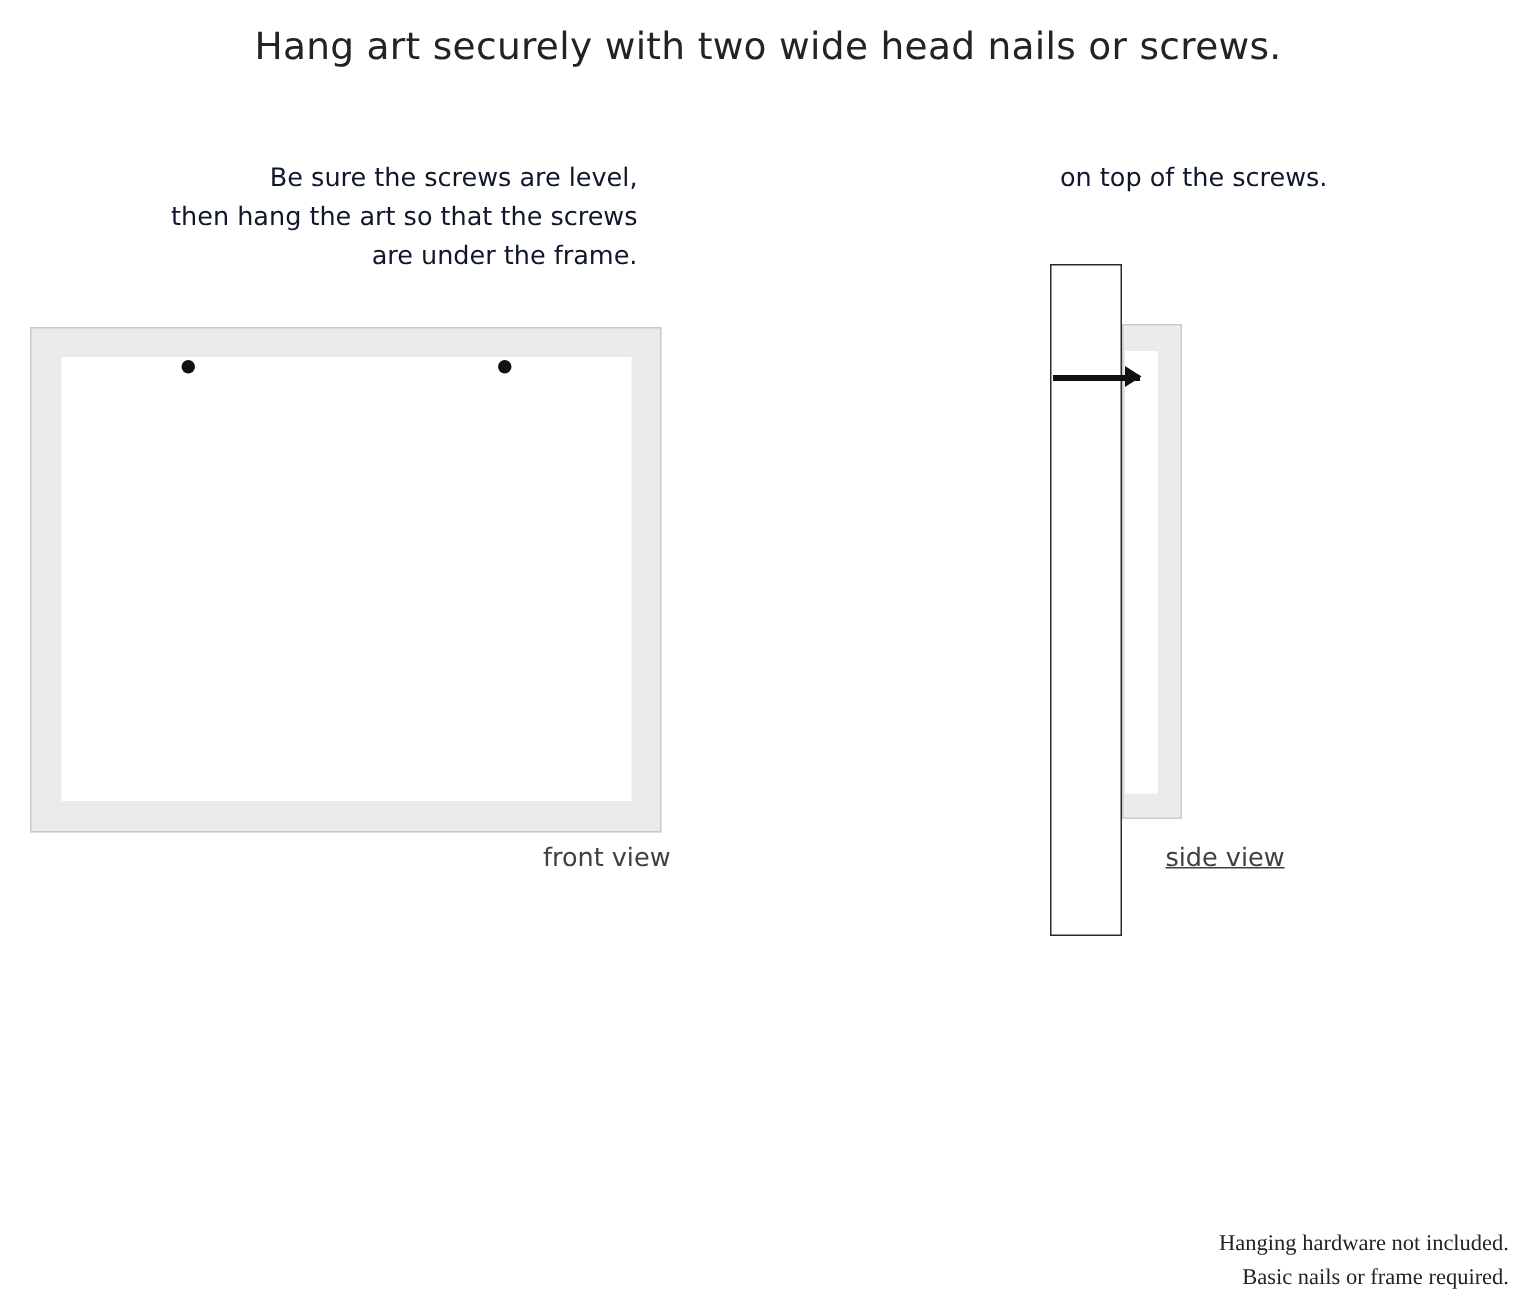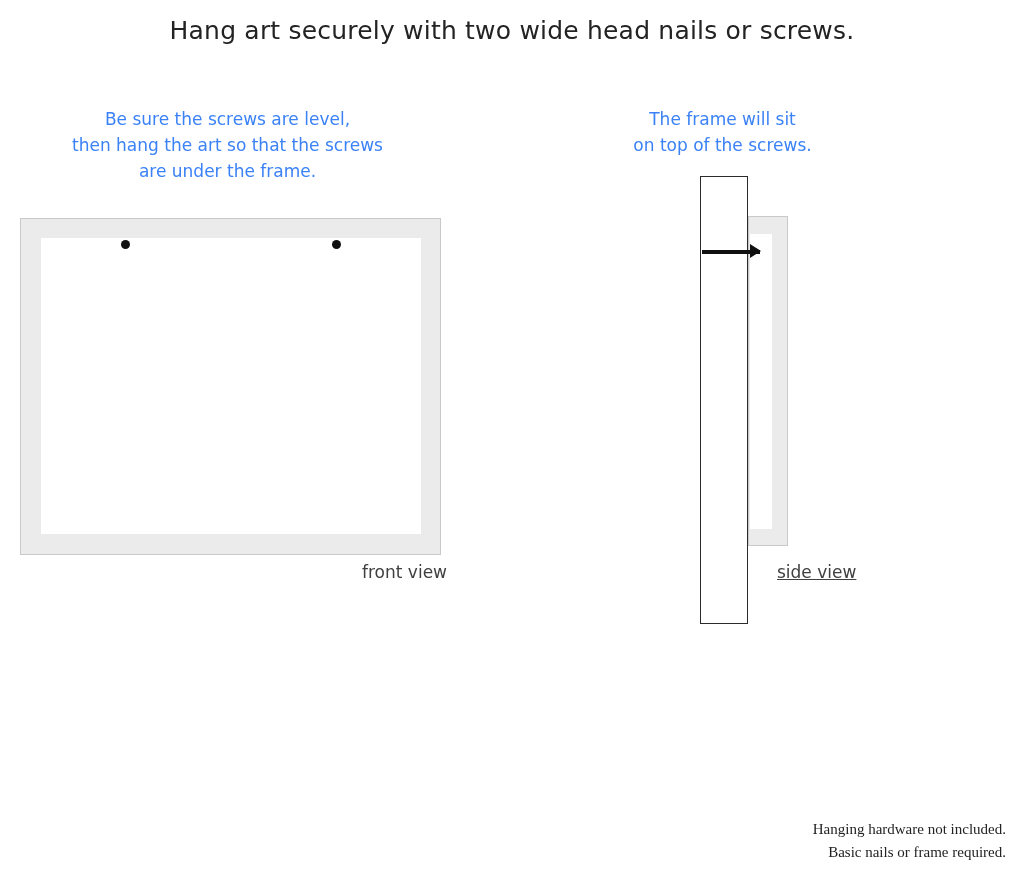--- a/index.html
+++ b/index.html
@@ -36,22 +36,22 @@
     letter-spacing: 0.2px;
     color: #232323;
     white-space: nowrap;
   }
 
   
   .caption {
     position: absolute;
     font-size: 17px;
     line-height: 26px;
-    text-align: center;
-    color: #3b82f6;
+    text-align: right;
+    color: #0f172a;
   }
   .caption-left {
     left: 30px;
     top: 106px;
     width: 395px;
   }
   .caption-right {
     left: 560px;
     top: 106px;
     width: 325px;
@@ -179,21 +179,20 @@
 
   <div class="title">Hang art securely with two wide head nails or screws.</div>
 
   <div class="caption caption-left">
     <div>Be sure the screws are level,</div>
     <div>then hang the art so that the screws</div>
     <div>are under the frame.</div>
   </div>
 
   <div class="caption caption-right">
-    <div>The frame will sit</div>
     <div>on top of the screws.</div>
   </div>
 
   <div class="front-view">
     <div class="front-frame"></div>
     <div class="front-mat"></div>
     <div class="screw-dot screw-left"></div>
     <div class="screw-dot screw-right"></div>
   </div>
   <div class="view-label label-front">front view</div>

